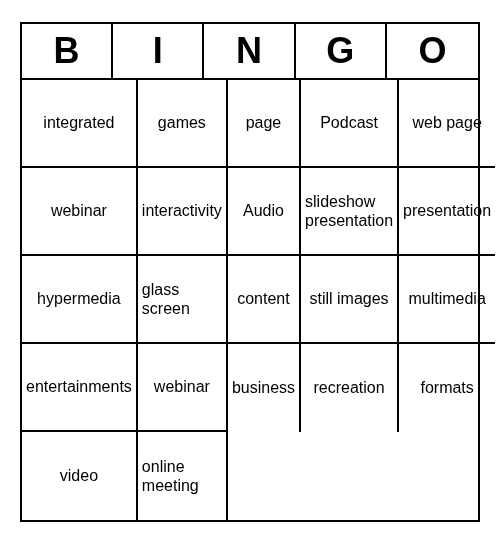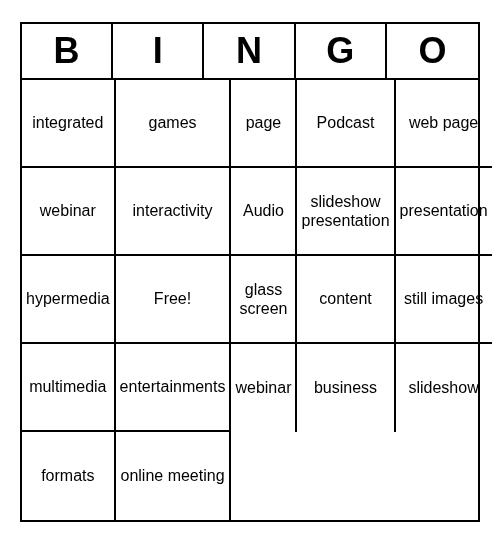--- a/index.html
+++ b/index.html
@@ -45,21 +45,20 @@
       grid-template-columns: repeat(5, 1fr);
     }
 
     .bingo-cell {
       border-right: 2px solid #000;
       border-bottom: 2px solid #000;
       min-height: 88px;
       display: flex;
       align-items: center;
       justify-content: center;
-      text-align: center;
       padding: 6px 4px;
     }
 
     .bingo-cell:nth-child(5n) {
       border-right: none;
     }
 
     .bingo-grid .bingo-cell:nth-last-child(-n+5) {
       border-bottom: none;
     }
@@ -107,23 +106,20 @@
       <div class="bingo-cell">
         <span class="small">slideshow presentation</span>
       </div>
       <div class="bingo-cell">
         <span class="small">presentation</span>
       </div>
       <div class="bingo-cell">
         <span class="medium">hypermedia</span>
       </div>
       <div class="bingo-cell">
-        <span class="xlarge">Free!</span>
-      </div>
-      <div class="bingo-cell">
         <span class="large">glass screen</span>
       </div>
       <div class="bingo-cell">
         <span class="medium">content</span>
       </div>
       <div class="bingo-cell">
         <span class="large">still images</span>
       </div>
       <div class="bingo-cell">
         <span class="medium">multimedia</span>
@@ -131,22 +127,25 @@
       <div class="bingo-cell">
         <span class="small">entertainments</span>
       </div>
       <div class="bingo-cell">
         <span class="large">webinar</span>
       </div>
       <div class="bingo-cell">
         <span class="medium">business</span>
       </div>
       <div class="bingo-cell">
-        <span class="medium">slideshow</span>
+        <span class="medium">recreation</span>
       </div>
       <div class="bingo-cell">
         <span class="medium">formats</span>
+      </div>
+      <div class="bingo-cell">
+        <span class="xlarge">video</span>
       </div>
       <div class="bingo-cell">
         <span class="large">online meeting</span>
       </div>
     </div>
 </div>
 
 </body></html>

